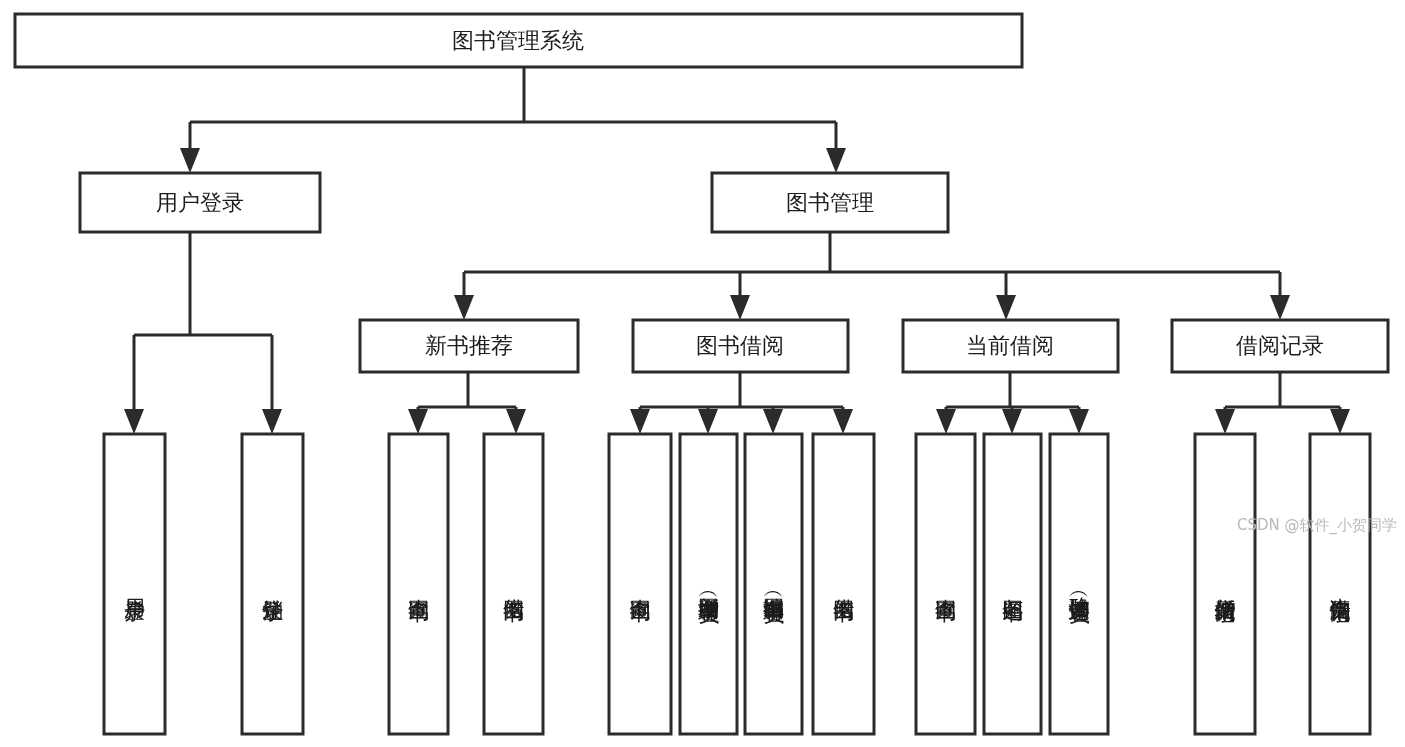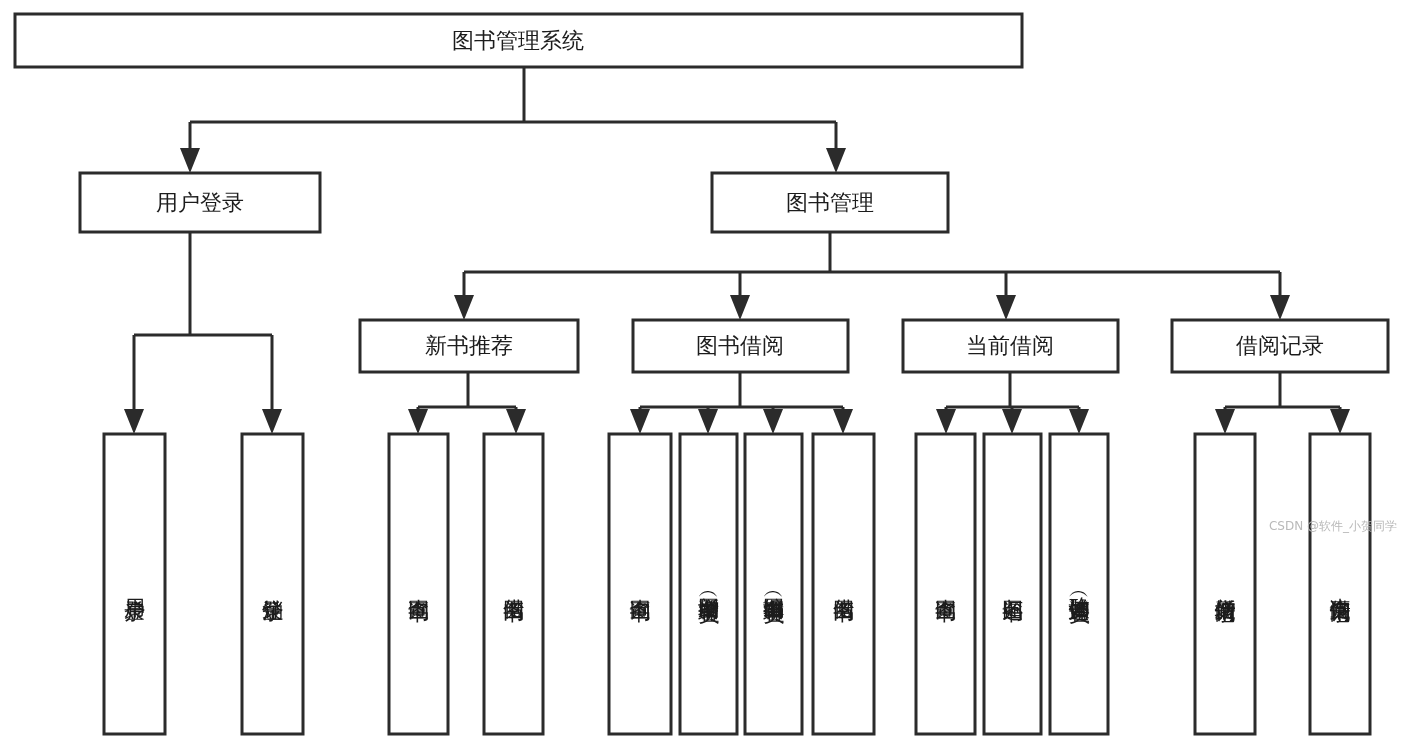--- a/index.html
+++ b/index.html
@@ -14,21 +14,21 @@
        font-size:22px;fill:#1c1c1c;text-anchor:middle;dominant-baseline:middle;}
   .vlbl{position:absolute;
         font-family:"DejaVu Sans","Liberation Sans",sans-serif;
         font-size:21px;color:#1c1c1c;line-height:1.08;
         writing-mode:vertical-rl;text-orientation:upright;
         display:flex;align-items:center;justify-content:center;
         white-space:nowrap;letter-spacing:1px;
         pointer-events:none;}
   .wm{position:absolute;right:8px;bottom:6px;
       font-family:"DejaVu Sans","Liberation Sans",sans-serif;
-      font-size:12px;color:#b9b9b9;white-space:nowrap;}
+      font-size:15px;color:#b9b9b9;white-space:nowrap;}
 </style>
 </head>
 <body>
 
 <div id="stage">
 
   <svg width="1405" height="747">
     <defs></defs>
 
     <g>

